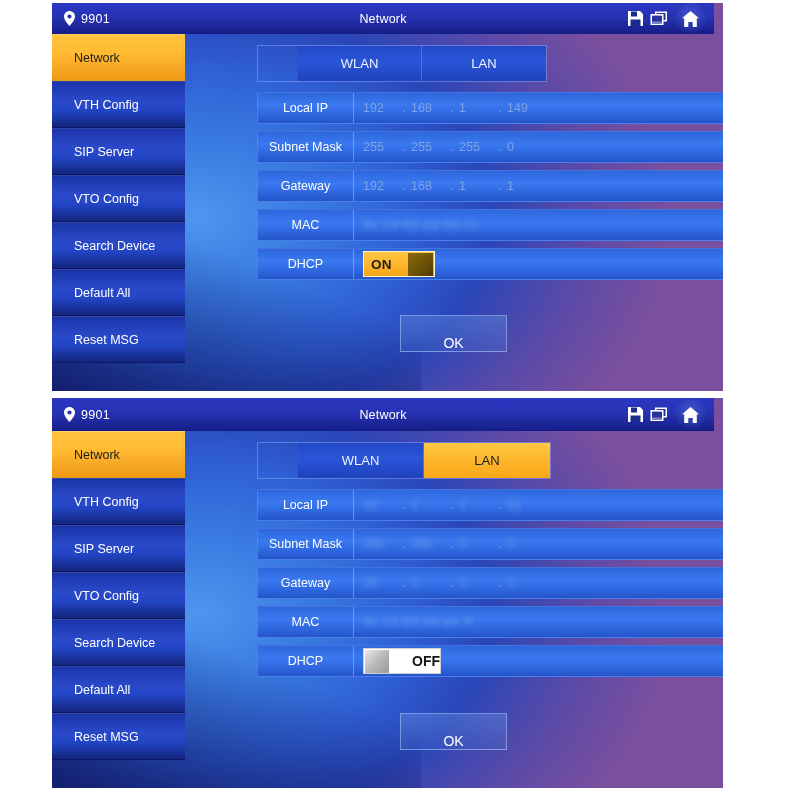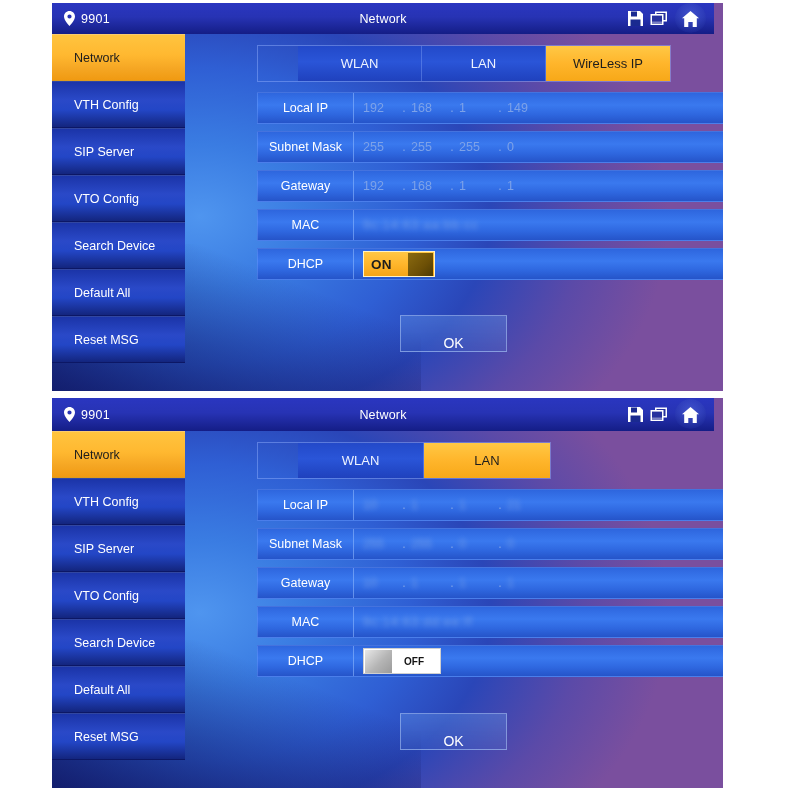--- a/index.html
+++ b/index.html
@@ -118,21 +118,21 @@
     width:25px;height:23px;margin:0 1px;
     background:linear-gradient(135deg,#8a6a10,#6d5006 60%,#4d3a04);
   }
   .toggle.off{
     background:#ffffff;border:1px solid #cfcfcf;width:78px;padding:0;
   }
   .toggle.off .tg-knob{
     width:27px;height:23px;margin:1px;
     background:linear-gradient(135deg,#e8e8e8,#b5b5b5 55%,#9a9a9a);
   }
-  .toggle.off .tg-text{color:#141414;font-size:10px;font-weight:bold;margin-left:11px;}
+  .toggle.off .tg-text{color:#141414;font-size:14px;font-weight:bold;margin-left:22px;}
 
   .okbtn{
     position:absolute;left:215px;width:107px;height:37px;
     display:flex;align-items:flex-end;justify-content:center;
     color:#ffffff;font-size:14px;
     background:linear-gradient(to bottom,rgba(110,160,235,.34),rgba(80,120,210,.22));
     border:1px solid rgba(175,200,245,.55);box-sizing:border-box;
   }
   .device.upper .okbtn{top:281px;}
   .device.lower .okbtn{top:282px;}
@@ -197,23 +197,20 @@
 
   <div class="content">
 
     <div class="tabs three">
       <div class="tab">
           <span>WLAN</span>
         </div>
       <div class="tab">
           <span>LAN</span>
         </div>
-      <div class="tab active">
-          <span>WireLess IP</span>
-        </div>
     </div>
 
     <div class="fields">
 
       <div class="frow">
         <div class="flabel">Local IP</div>
         <div class="fvalue">
           <span class="ipseg">192</span>
             <span class="ipdot">.</span>
             <span class="ipseg">168</span>

